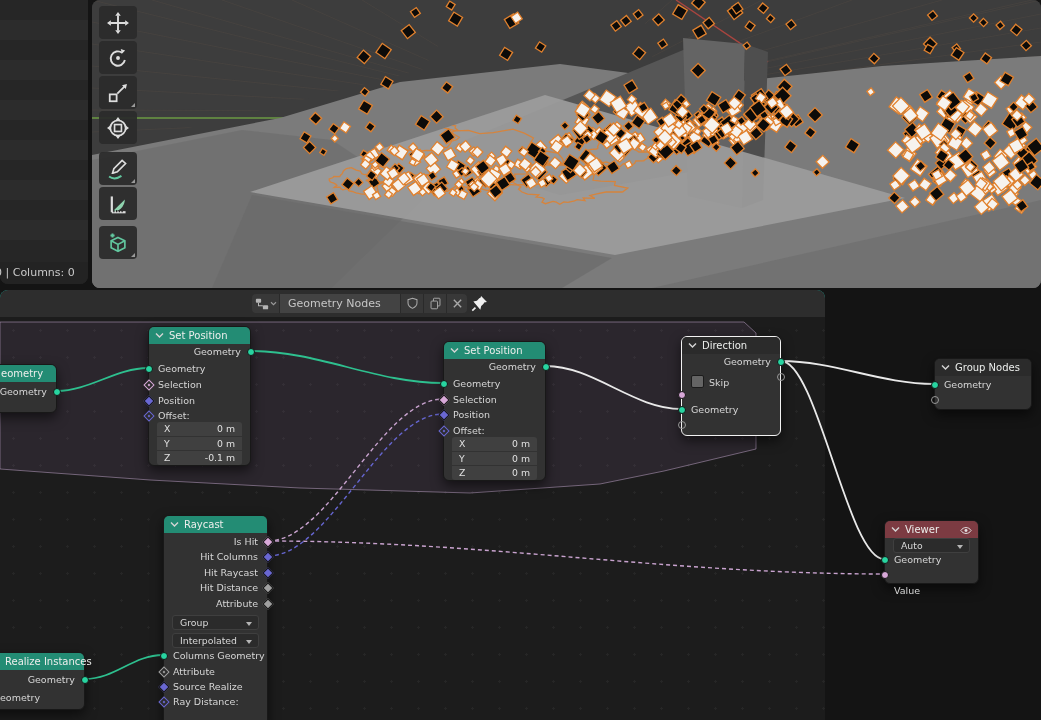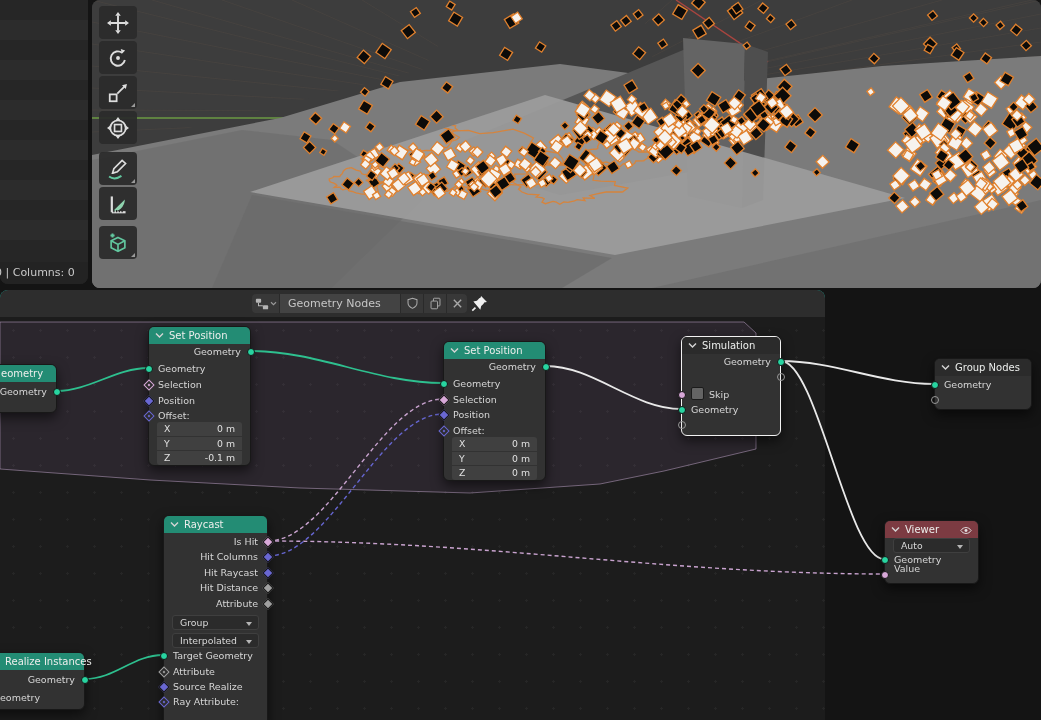--- a/index.html
+++ b/index.html
@@ -886,25 +886,25 @@
           </div>
           <div class="vrow">
             <span>Z</span>
             <span>0 m</span>
           </div>
         </div>
       </div>
       <div class="node sel" style="left: 681px; top: 336px; width: 100px; height: 100px;">
         <div class="nhead" style="background: rgb(43, 43, 43); padding-left: 20px;"><svg class="chev" style="left:6px" width="9" height="7" viewBox="0 0 9 7">
             <path d="M1 1.5l3.5 3.5L8 1.5" stroke="#d5d5d5" stroke-width="1.4" fill="none"></path>
-          </svg><span>Simulation</span></div>
+          </svg><span>Direction</span></div>
         <div class="nrow out" style="top: 17px;">Geometry</div>
         <span class="sock c" style="--c: #27d4a0; top: 21px; left: 95px;"></span>
         <span class="sock virt" style="top: 36px; left: 95px;"></span>
-        <div class="nrow in" style="top: 50px;"><span class="cbx"></span>Skip</div>
+        <div class="nrow in" style="top: 38px;"><span class="cbx"></span>Skip</div>
         <span class="sock c" style="--c: #d8a8d8; top: 54px; left: -4px;"></span>
         <div class="nrow in" style="top: 65px;">Geometry</div>
         <span class="sock c" style="--c: #27d4a0; top: 69px; left: -4px;"></span>
         <span class="sock virt" style="top: 84px; left: -4px;"></span>
       </div>
       <div class="node" style="left: 934px; top: 358px; width: 98px; height: 52px;">
         <div class="nhead" style="background: rgb(43, 43, 43); padding-left: 20px;"><svg class="chev" style="left:6px" width="9" height="7" viewBox="0 0 9 7">
             <path d="M1 1.5l3.5 3.5L8 1.5" stroke="#d5d5d5" stroke-width="1.4" fill="none"></path>
           </svg><span>Group Nodes</span></div>
         <div class="nrow in" style="top: 18px;">Geometry</div>
@@ -914,46 +914,46 @@
       <div class="node" style="left: 884px; top: 520px; width: 95px; height: 64px;">
         <div class="nhead" style="background: rgb(124, 59, 66); padding-left: 20px;"><svg class="chev" style="left:6px" width="9" height="7" viewBox="0 0 9 7">
             <path d="M1 1.5l3.5 3.5L8 1.5" stroke="#d5d5d5" stroke-width="1.4" fill="none"></path>
           </svg><span>Viewer</span><svg class="chev" style="right:6px;top:4.5px;left:auto;position:absolute" width="12" height="9" viewBox="0 0 14 10">
             <path d="M1 5c3-4.6 9-4.6 12 0-3 4.6-9 4.6-12 0z" stroke="#e2e2e2" stroke-width="1.1" fill="none"></path>
             <circle cx="7" cy="5" r="1.7" fill="#e2e2e2"></circle>
           </svg></div>
         <div class="dd" style="top: 17px;">Auto</div>
         <div class="nrow in" style="top: 31px;">Geometry</div>
         <span class="sock c" style="--c: #27d4a0; top: 35px; left: -4px;"></span>
-        <div class="nrow in" style="top: 40px;">Value</div>
+        <div class="nrow in" style="top: 62px;">Value</div>
         <span class="sock c" style="--c: #d8a8d8; top: 50px; left: -4px;"></span>
       </div>
       <div class="node" style="left: 163px; top: 515px; width: 105px; height: 212px;">
         <div class="nhead" style="background: rgb(35, 140, 116); padding-left: 20px;"><svg class="chev" style="left:6px" width="9" height="7" viewBox="0 0 9 7">
             <path d="M1 1.5l3.5 3.5L8 1.5" stroke="#d5d5d5" stroke-width="1.4" fill="none"></path>
           </svg><span>Raycast</span></div>
         <div class="nrow out" style="top: 18px;">Is Hit</div>
         <span class="sock d" style="--c: #d8a8d8; top: 22px; left: 100px;"></span>
         <div class="nrow out" style="top: 33px;">Hit Columns</div>
         <span class="sock d" style="--c: #6967d2; top: 37px; left: 100px;"></span>
         <div class="nrow out" style="top: 49px;">Hit Raycast</div>
         <span class="sock d" style="--c: #6967d2; top: 53px; left: 100px;"></span>
         <div class="nrow out" style="top: 64px;">Hit Distance</div>
         <span class="sock d" style="--c: #a0a0a0; top: 68px; left: 100px;"></span>
         <div class="nrow out" style="top: 80px;">Attribute</div>
         <span class="sock d" style="--c: #a0a0a0; top: 84px; left: 100px;"></span>
         <div class="dd" style="top: 99px;">Group</div>
         <div class="dd" style="top: 117px;">Interpolated</div>
-        <div class="nrow in" style="top: 132px;">Target Geometry</div>
+        <div class="nrow in" style="top: 132px;">Columns Geometry</div>
         <span class="sock c" style="--c: #27d4a0; top: 136px; left: -4px;"></span>
         <div class="nrow in" style="top: 148px;">Attribute</div>
         <span class="sock d dot" style="--c: #a0a0a0; top: 152px; left: -4px;"></span>
         <div class="nrow in" style="top: 163px;">Source Realize</div>
         <span class="sock d" style="--c: #6967d2; top: 167px; left: -4px;"></span>
-        <div class="nrow in" style="top: 178px;">Ray Attribute:</div>
+        <div class="nrow in" style="top: 178px;">Ray Distance:</div>
         <span class="sock d dot" style="--c: #6967d2; top: 182px; left: -4px;"></span>
         <div class="vbox" style="top: 180px; margin-top: 36px;">
           <div class="vrow center">
             <span>0.000</span>
           </div>
         </div>
       </div>
       <div class="node" style="left: -45px; top: 652px; width: 130px; height: 58px;">
         <div class="nhead" style="background: rgb(35, 140, 116); padding-left: 49px;"><span>Realize Instances</span></div>
         <div class="nrow out" style="top: 19px;">Geometry</div>

